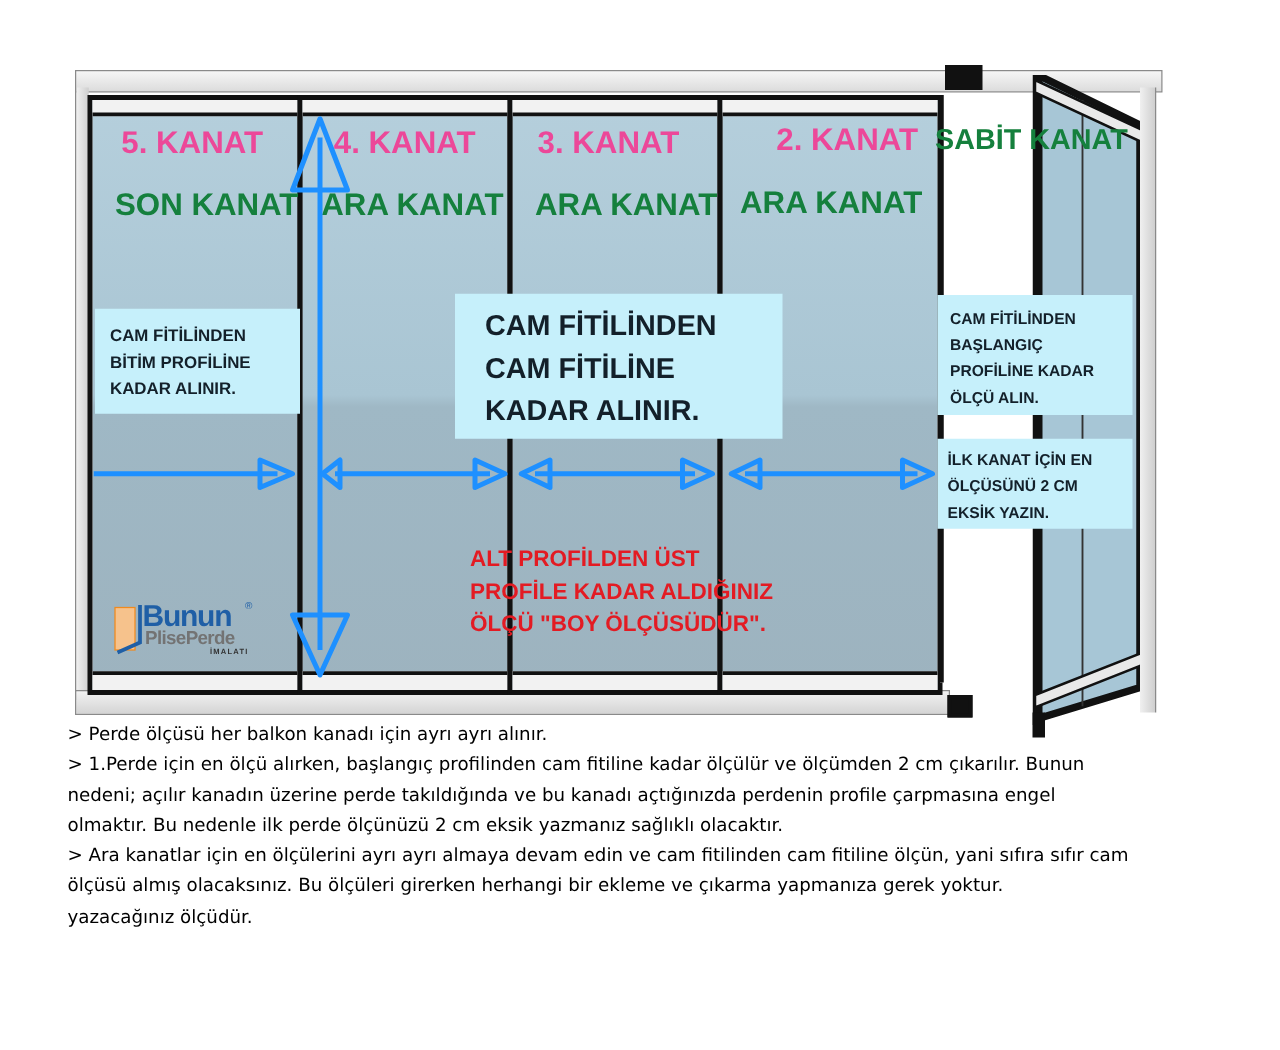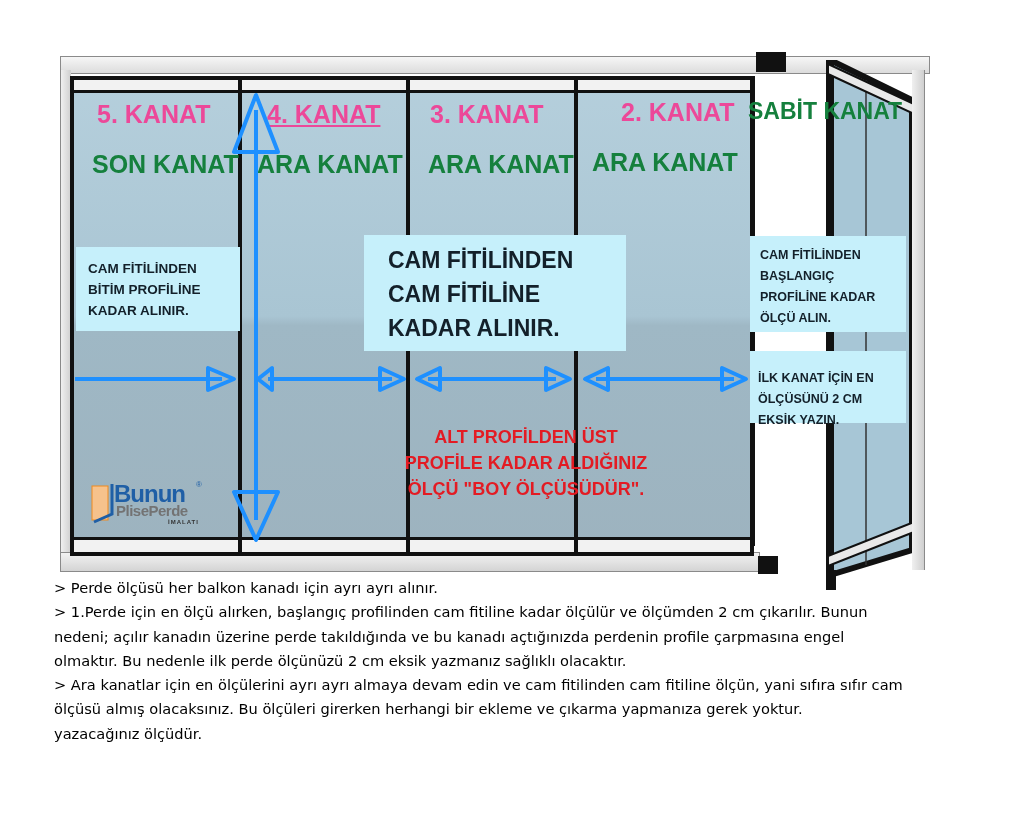--- a/index.html
+++ b/index.html
@@ -65,21 +65,21 @@
   <polygon points="2,4 88,44 88,54 2,14" fill="#e9e9e9" stroke="#111" stroke-width="2"></polygon>
   <polygon points="2,496 88,462 88,472 2,506" fill="#e9e9e9" stroke="#111" stroke-width="2"></polygon>
 </svg>
 <div class="abs" style="left:756px;top:52px;width:30px;height:20px;background:#111;"></div>
 <div class="abs" style="left:758px;top:556px;width:20px;height:18px;background:#111;border:3px solid #111;box-sizing:border-box;"></div>
 <div class="abs" style="left:826px;top:570px;width:10px;height:20px;background:#111;"></div>
 <div class="abs" style="left:912px;top:70px;width:12px;height:500px;background:linear-gradient(90deg,#f0f0f0,#cfcfcf);border-right:1px solid #8a8a8a;"></div>
 
 <div class="label-black" style="left:97px;top:100px;">5. KANAT</div>
 <div class="label-red" style="left:92px;top:150px;">SON KANAT</div>
-<div class="label-black" style="left:267px;top:100px;text-decoration:underline;">4. KANAT</div>
+<div class="label-black" style="left:267px;top:100px;">4. KANAT</div>
 <div class="label-red" style="left:257px;top:150px;">ARA KANAT</div>
 <div class="label-black" style="left:430px;top:100px;">3. KANAT</div>
 <div class="label-red" style="left:428px;top:150px;">ARA KANAT</div>
 <div class="label-black" style="left:594px;top:98px;margin-left:27px;">2. KANAT</div>
 <div class="label-red" style="left:592px;top:148px;">ARA KANAT</div>
 <div class="label-red" style="left:748px;top:98px;font-size:23px;">SABİT KANAT</div>
 
 <div class="infobox" style="left:76px;top:247px;width:164px;height:84px;padding:11px 0 0 12px;font-size:13.5px;line-height:21px;">
   <div>CAM FİTİLİNDEN</div>
   <div>BİTİM PROFİLİNE</div>
@@ -89,27 +89,27 @@
   <div>CAM FİTİLİNDEN</div>
   <div>CAM FİTİLİNE</div>
   <div>KADAR ALINIR.</div>
 </div>
 <div class="infobox" style="left:750px;top:236px;width:156px;height:96px;padding:9px 0 0 10px;font-size:12.5px;line-height:21px;">
   <div>CAM FİTİLİNDEN</div>
   <div>BAŞLANGIÇ</div>
   <div>PROFİLİNE KADAR</div>
   <div>ÖLÇÜ ALIN.</div>
 </div>
-<div class="infobox" style="left:750px;top:351px;width:156px;height:72px;padding:17px 0 0 8px;font-size:12.5px;line-height:21px;">
+<div class="infobox" style="left:750px;top:351px;width:156px;height:72px;padding:7px 0 0 8px;font-size:12.5px;line-height:21px;">
   <div>İLK KANAT İÇİN EN</div>
   <div>ÖLÇÜSÜNÜ 2 CM</div>
   <div>EKSİK YAZIN.</div>
 </div>
 
-<div class="abs" style="left:376px;top:424px;width:300px;text-align:center;font-weight:bold;color:#e31b23;font-size:18px;line-height:26px;">
+<div class="abs" style="left:376px;top:434px;width:300px;text-align:left;font-weight:bold;color:#e31b23;font-size:18px;line-height:26px;">
   <div>ALT PROFİLDEN ÜST</div>
   <div>PROFİLE KADAR ALDIĞINIZ</div>
   <div>ÖLÇÜ "BOY ÖLÇÜSÜDÜR".</div>
 </div>
 
 <svg class="abs" style="left:0;top:0;" width="1024" height="840">
   <g fill="none" stroke="#1e90ff" stroke-width="4" stroke-linejoin="round">
 
     <line x1="256" y1="110" x2="256" y2="520"></line>
     <polygon points="256,95 234,152 278,152"></polygon>

